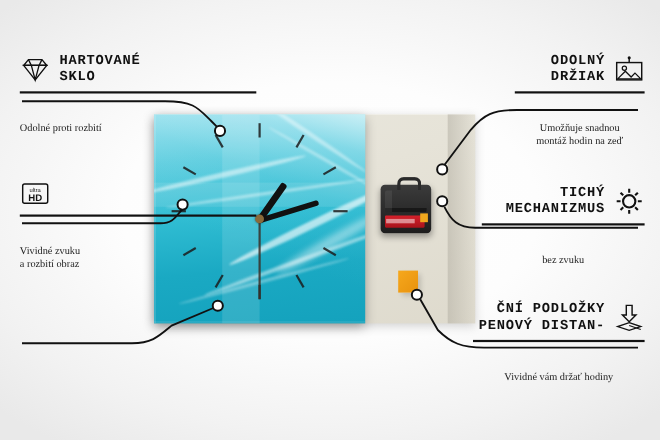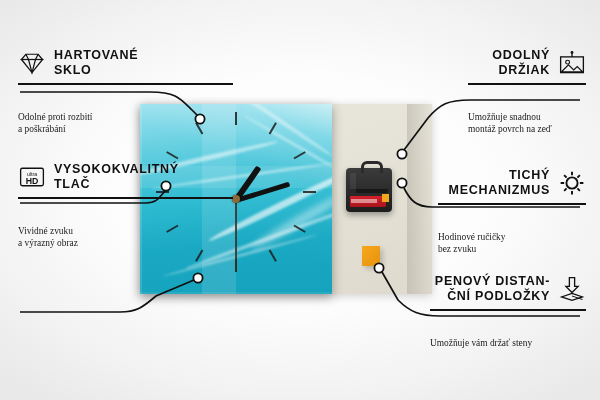--- a/index.html
+++ b/index.html
@@ -74,27 +74,27 @@
   .battery-txt{position:absolute;left:5px;top:31px;width:26px;height:4px;background:rgba(255,255,255,.5);}
   .battery-plus{position:absolute;left:36px;top:26px;width:7px;height:8px;background:#f0a81e;}
   .foam{position:absolute;left:222px;top:142px;width:18px;height:20px;background:linear-gradient(135deg,#f6a81c,#e8920e);box-shadow:3px 3px 5px rgba(0,0,0,.18);}
   
   svg.wires{position:absolute;left:0;top:0;width:600px;height:400px;}
   
   .feat{position:absolute;width:215px;}
   .feat .head{display:flex;align-items:center;gap:8px;}
   .feat.right .head{justify-content:flex-end;}
   .feat .title{
-    font-family:Liberation Sans, sans-serif;font-weight:bold;
+    font-family:Liberation Mono, monospace;font-weight:bold;
     font-size:12.5px;letter-spacing:.7px;color:#111;line-height:15px;text-transform:uppercase;
   }
   .feat.right .title{text-align:right;}
   .rule{height:1.6px;background:#111;margin:5px 0 5px 0;width:100%;}
   .desc{font-size:9.4px;line-height:12.5px;color:#1b1b1b;font-family:"Liberation Serif", serif;margin-top:26px;}
-  .feat.right .desc{text-align:left;}
+  .feat.right .desc{text-align:center;}
   .icon{width:28px;height:28px;flex:0 0 28px;display:block;}
   
   #feat-glass{left:18px;top:48px;}
   #feat-print{left:18px;top:162px;}
   #feat-edges{left:18px;top:274px;}
   #feat-holder{left:468px;top:48px;width:118px;}
   #feat-mech{left:438px;top:168px;width:148px;}
   #feat-foam{left:430px;top:274px;width:156px;}
   #feat-holder .rule,#feat-mech .rule,#feat-foam .rule{margin-left:auto;}
 </style>
@@ -177,40 +177,35 @@
         </g>
       </svg>
       <div class="title">
         <div>HARTOVANÉ</div>
         <div>SKLO</div>
       </div>
     </div>
     <div class="rule"></div>
     <div class="desc">
       <div>Odolné proti rozbití</div>
-      <div>a poškrábání</div>
     </div>
   </div>
 
   <div class="feat left" id="feat-print">
     <div class="head">
       <svg class="icon" viewBox="0 0 32 32">
         <rect x="3" y="6" width="26" height="20" rx="2" fill="none" stroke="#111" stroke-width="1.5"></rect>
         <text x="16" y="14.5" font-family="Liberation Sans, sans-serif" font-size="6" text-anchor="middle" fill="#111">ultra</text>
         <text x="16" y="23.5" font-family="Liberation Sans, sans-serif" font-size="10" font-weight="bold" text-anchor="middle" fill="#111">HD</text>
       </svg>
-      <div class="title">
-        <div>VYSOKOKVALITNÝ</div>
-        <div>TLAČ</div>
-      </div>
     </div>
     <div class="rule"></div>
     <div class="desc">
       <div>Vividné zvuku</div>
-      <div>a výrazný obraz</div>
+      <div>a rozbití obraz</div>
     </div>
   </div>
 
 
   <div class="feat right" id="feat-holder">
     <div class="head">
       <div class="title">
         <div>ODOLNÝ</div>
         <div>DRŽIAK</div>
       </div>
@@ -218,56 +213,55 @@
         <rect x="3" y="9" width="26" height="18" fill="none" stroke="#111" stroke-width="1.5"></rect>
         <path d="M16,4 L16,9" stroke="#111" stroke-width="1.5"></path>
         <circle cx="16" cy="4" r="1.6" fill="#111"></circle>
         <circle cx="11" cy="15" r="2.2" fill="none" stroke="#111" stroke-width="1.3"></circle>
         <path d="M4,26 L12,18 L18,24 L22,20 L28,26 Z" fill="none" stroke="#111" stroke-width="1.3"></path>
       </svg>
     </div>
     <div class="rule"></div>
     <div class="desc">
       <div>Umožňuje snadnou</div>
-      <div>montáž povrch na zeď</div>
+      <div>montáž hodin na zeď</div>
     </div>
   </div>
 
   <div class="feat right" id="feat-mech">
     <div class="head">
       <div class="title">
         <div>TICHÝ</div>
         <div>MECHANIZMUS</div>
       </div>
       <svg class="icon" viewBox="0 0 32 32">
         <g fill="none" stroke="#111" stroke-width="2.2">
           <circle cx="16" cy="16" r="6.4"></circle>
           <path d="M16,3 L16,7 M16,25 L16,29 M3,16 L7,16 M25,16 L29,16
                    M7,7 L9.8,9.8 M22.2,22.2 L25,25 M25,7 L22.2,9.8 M9.8,22.2 L7,25"></path>
         </g>
       </svg>
     </div>
     <div class="rule"></div>
     <div class="desc">
-      <div>Hodinové ručičky</div>
       <div>bez zvuku</div>
     </div>
   </div>
 
   <div class="feat right" id="feat-foam">
     <div class="head">
       <div class="title">
+        <div>ČNÍ PODLOŽKY</div>
         <div>PENOVÝ DISTAN-</div>
-        <div>ČNÍ PODLOŽKY</div>
       </div>
       <svg class="icon" viewBox="0 0 32 32">
         <path d="M13,3 L19,3 L19,13 L23,13 L16,20 L9,13 L13,13 Z" fill="none" stroke="#111" stroke-width="1.5"></path>
         <path d="M16,21 L28,25 L16,29 L4,25 Z" fill="none" stroke="#111" stroke-width="1.4"></path>
         <path d="M16,24 L28,28" fill="none" stroke="#111" stroke-width="1.1"></path>
       </svg>
     </div>
     <div class="rule"></div>
     <div class="desc">
-      <div>Umožňuje vám držať steny</div>
+      <div>Vividné vám držať hodiny</div>
     </div>
   </div>
 
 </div>
 
 </body></html>

